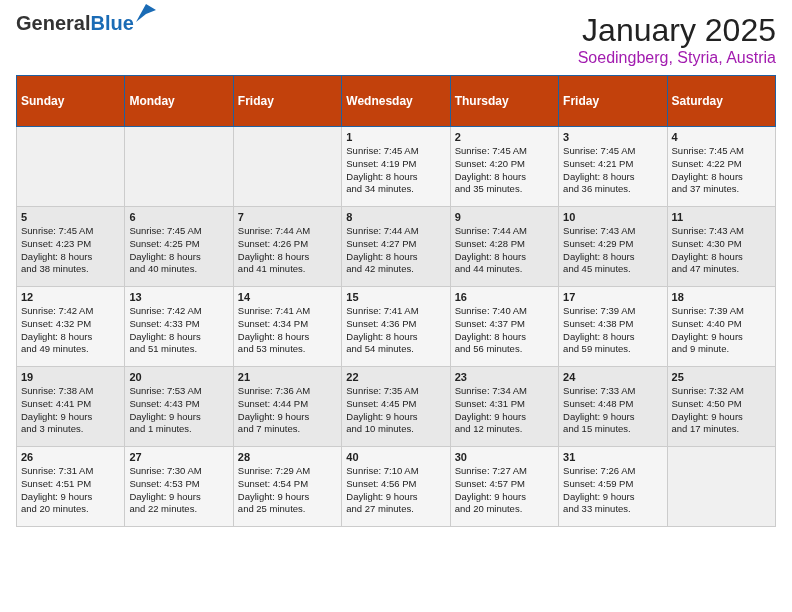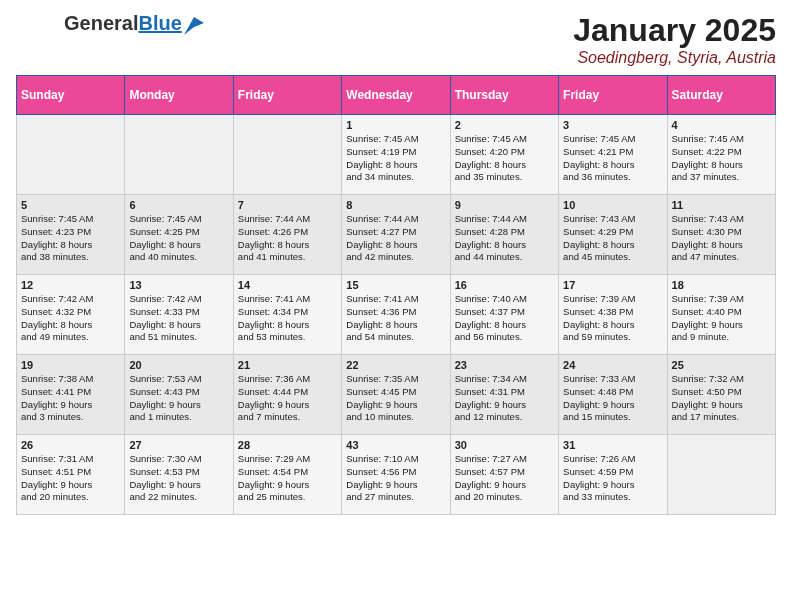--- a/index.html
+++ b/index.html
@@ -25,41 +25,40 @@
       flex-direction: column;
       align-items: flex-start;
     }
     .logo-general { color: #333; }
     .logo-blue { color: #1a6bb5; }
     .title-block {
       text-align: right;
     }
     .title-block h1 {
       font-size: 32px;
-      font-weight: bold;
+      font-weight: normal;
       color: #222;
       margin-left: 48px;
     }
     .title-block h2 {
       font-size: 16px;
       font-weight: normal;
-      color: #7f1d1d;
-      font-style: italic;
+      color: #a21caf;
     }
     table {
       width: 100%;
       border-collapse: collapse;
       table-layout: fixed;
     }
     thead tr th {
-      background-color: #ec4899;
+      background-color: #c2410c;
       color: #fff;
       font-size: 12px;
       font-weight: bold;
-      padding: 12px 4px;
+      padding: 18px 4px;
       text-align: left;
       border: 1px solid #2060a0;
     }
     tbody tr td {
       vertical-align: top;
       font-size: 10px;
       color: #222;
       padding: 4px 4px;
       border: 1px solid #ccc;
       height: 80px;
@@ -85,23 +84,23 @@
     .empty-cell {
       background: #f0f0f0 !important;
     }
   </style>
 </head>
 <body>
 
 <div class="container">
   <div class="header-row">
     <div class="logo">
-      <div style="display:flex; align-items:flex-end; position:relative;margin-left:48px;">
+      <div style="display:flex; align-items:flex-start; position:relative;">
         <span class="logo-general" style="font-size:20px; font-weight:bold; color:#333;">General</span>
-        <span class="logo-blue" style="font-size:20px; font-weight:bold; color:#1a6bb5;text-decoration:underline;">Blue</span>
+        <span class="logo-blue" style="font-size:20px; font-weight:bold; color:#1a6bb5;">Blue</span>
         <svg width="20" height="18" viewBox="0 0 20 18" style="margin-left:2px; margin-top:-8px;">
           <polygon points="0,18 10,0 20,6 10,10" fill="#1a6bb5"></polygon>
         </svg>
       </div>
     </div>
     <div class="title-block">
       <h1>January 2025</h1>
       <h2>Soedingberg, Styria, Austria</h2>
     </div>
   </div>
@@ -321,21 +320,21 @@
             <div class="cell-text">and 22 minutes.</div>
           </td>
           <td>
             <span class="day-num">28</span>
             <div class="cell-text">Sunrise: 7:29 AM</div>
             <div class="cell-text">Sunset: 4:54 PM</div>
             <div class="cell-text">Daylight: 9 hours</div>
             <div class="cell-text">and 25 minutes.</div>
           </td>
           <td>
-            <span class="day-num">43</span>
+            <span class="day-num">40</span>
             <div class="cell-text">Sunrise: 7:10 AM</div>
             <div class="cell-text">Sunset: 4:56 PM</div>
             <div class="cell-text">Daylight: 9 hours</div>
             <div class="cell-text">and 27 minutes.</div>
           </td>
           <td>
             <span class="day-num">30</span>
             <div class="cell-text">Sunrise: 7:27 AM</div>
             <div class="cell-text">Sunset: 4:57 PM</div>
             <div class="cell-text">Daylight: 9 hours</div>

